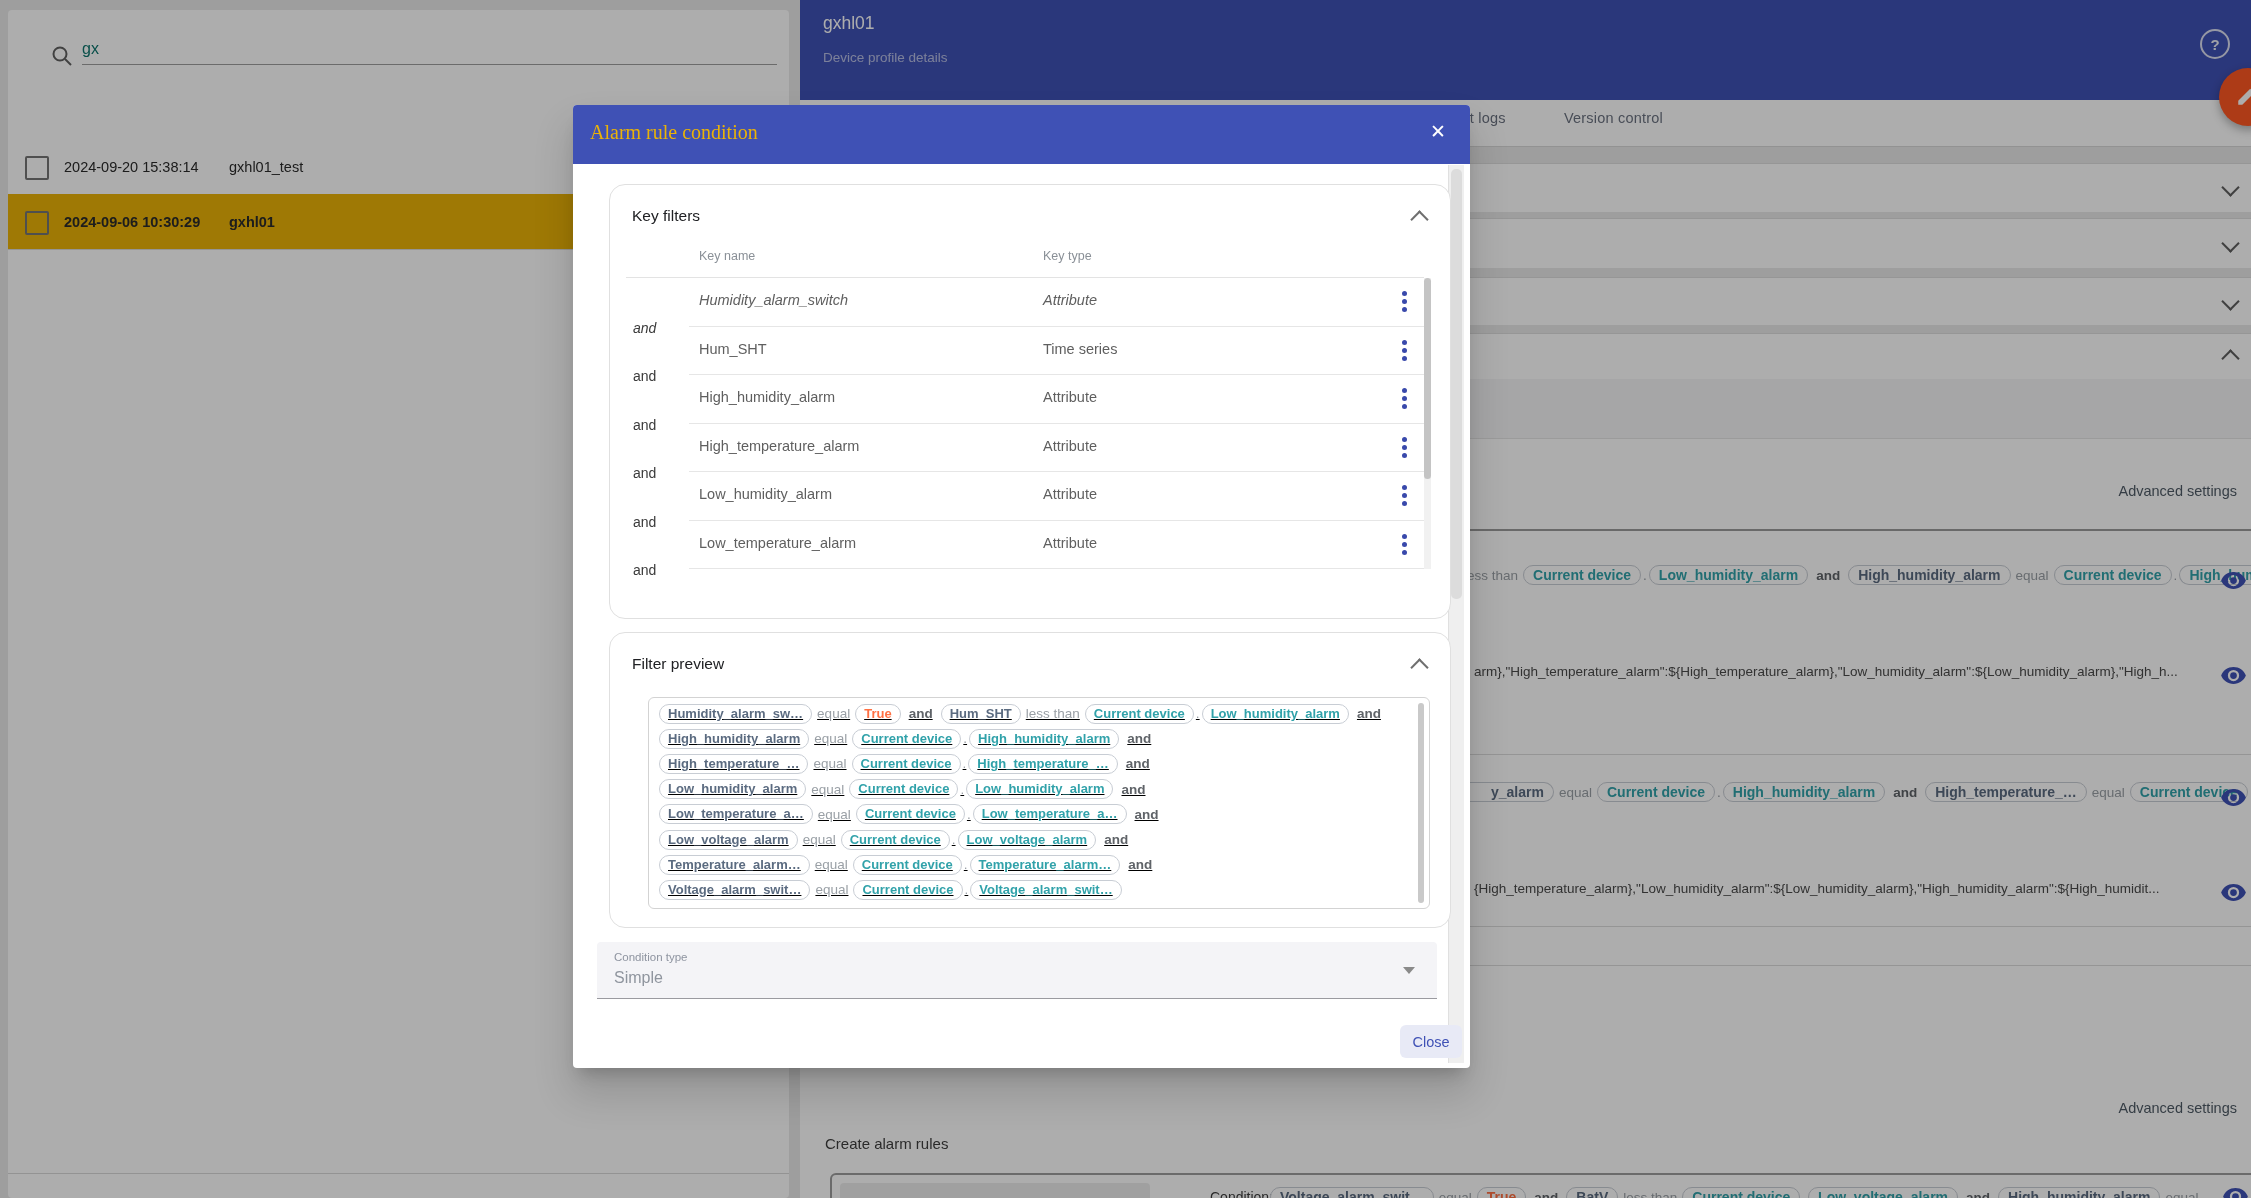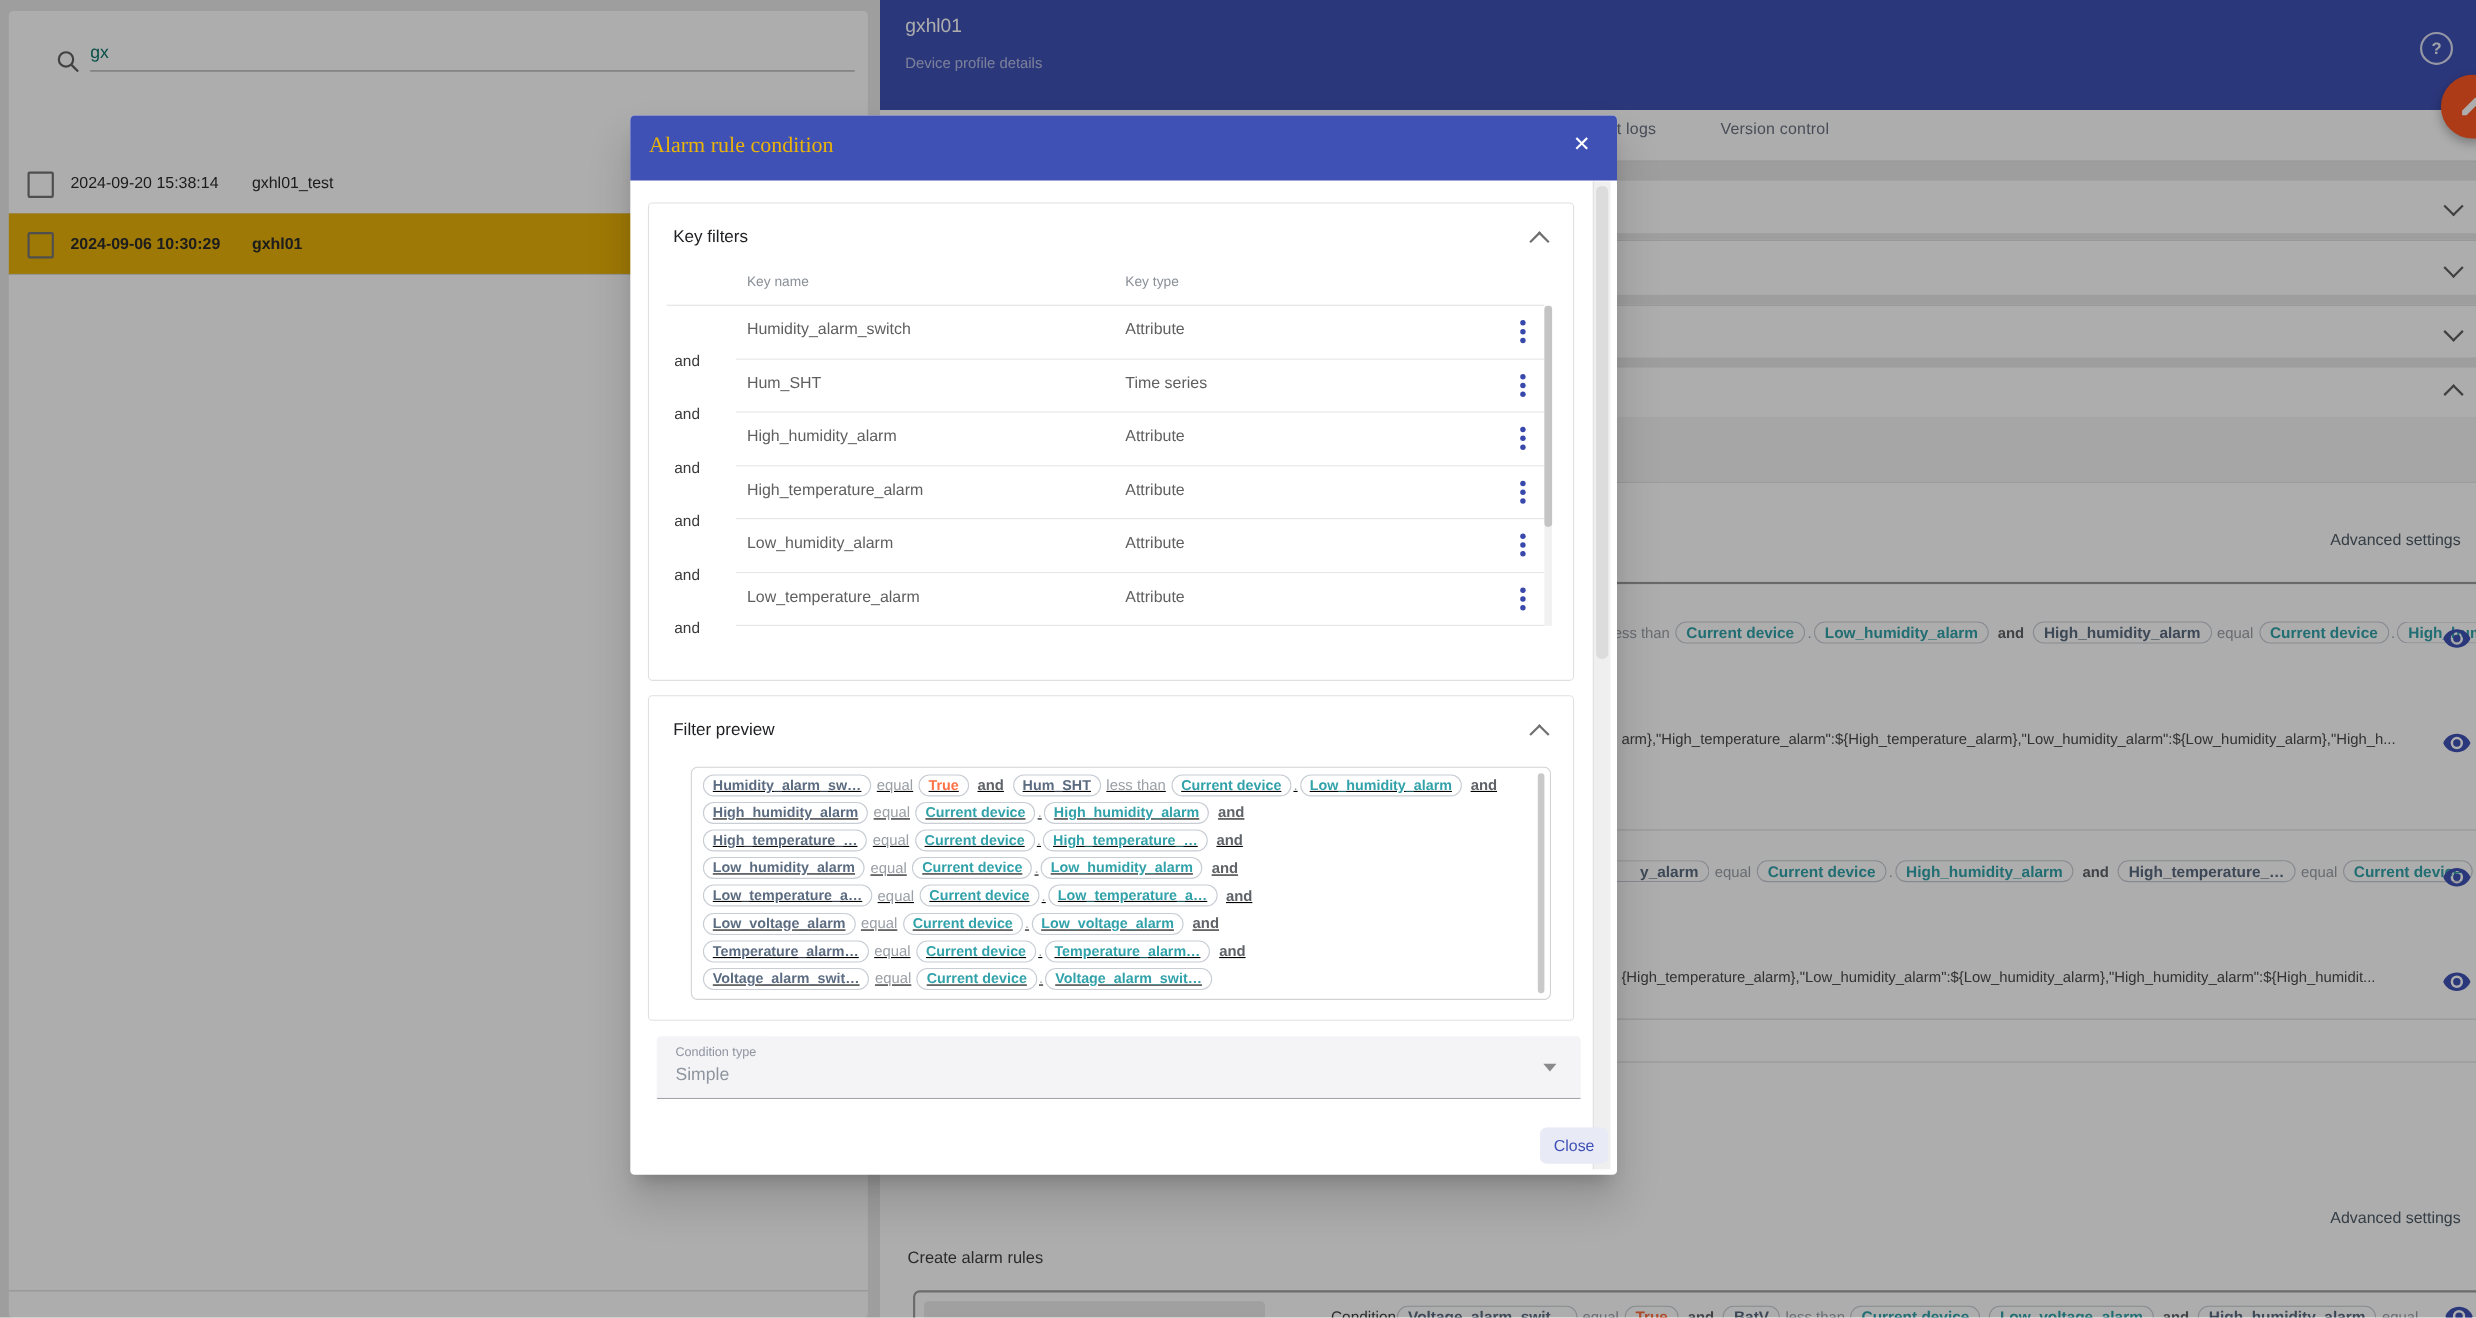--- a/index.html
+++ b/index.html
@@ -72,21 +72,21 @@
   
   .backdrop{position:absolute;inset:0;background:rgba(0,0,0,.32);z-index:10;}
   .modal{position:absolute;left:573px;top:105px;width:897px;height:963px;background:#fff;border-radius:4px;z-index:20;
          box-shadow:0 11px 15px -7px rgba(0,0,0,.2),0 24px 38px 3px rgba(0,0,0,.14);}
   .modal-header{position:absolute;left:0;top:0;right:0;height:59px;background:#3f51b5;border-radius:4px 4px 0 0;}
   .modal-title{position:absolute;left:17px;top:16px;font-size:20px;font-weight:500;color:#eab308;font-family:Liberation Serif, serif;}
   .modal-close{position:absolute;right:24px;top:17px;font-size:19px;color:#fff;line-height:1;}
   .dlg-scroll{position:absolute;right:6px;top:60px;bottom:5px;width:15px;background:#efefef;border-left:1px solid #e0e0e0;}
   .dlg-thumb{position:absolute;left:2px;top:4px;width:11px;height:430px;background:#dcdcdc;border-radius:5px;}
 
-  .card{position:absolute;left:16px;width:840px;border:1px solid #e0e0e0;border-radius:4px;background:#fff;text-align:center;}
+  .card{position:absolute;left:36px;width:840px;border:1px solid #e0e0e0;border-radius:16px;background:#fff;text-align:center;}
   .card-title{position:absolute;left:22px;top:22px;font-size:15.5px;font-weight:500;color:#202124;}
   .caret-up{position:absolute;right:24px;top:28px;width:11px;height:11px;border-left:2px solid #6f6f6f;
             border-top:2px solid #6f6f6f;transform:rotate(45deg);}
 
   
   .kf-colhead{position:absolute;top:64px;font-size:12.5px;color:#8a9097;}
   .kf-headline{position:absolute;left:16px;right:26px;top:92px;height:1px;background:#e3e3e3;}
   .kf-row{position:absolute;left:0;right:26px;height:48.5px;}
   .kf-key{position:absolute;left:89px;top:14px;font-size:14.5px;color:#5f5f5f;}
   .kf-type{position:absolute;left:433px;top:14px;font-size:14.5px;color:#5f5f5f;}
@@ -288,21 +288,21 @@
       <div class="dlg-thumb"></div>
     </div>
 
     <div class="card" style="top:79px;height:433px;">
       <div class="card-title">Key filters</div>
       <div class="caret-up"></div>
       <div class="kf-colhead" style="left:89px;">Key name</div>
       <div class="kf-colhead" style="left:433px;">Key type</div>
       <div class="kf-headline"></div>
 
-      <div class="kf-row" style="top:93px;">
+      <div class="kf-row" style="top:93px;font-style:italic;">
         <span class="kf-key">Humidity_alarm_switch</span>
         <span class="kf-type">Attribute</span>
         <span class="dots">
             <i></i>
             <i></i>
             <i></i>
           </span>
         <span class="kf-and">and</span>
         <span class="kf-line"></span>
       </div>

